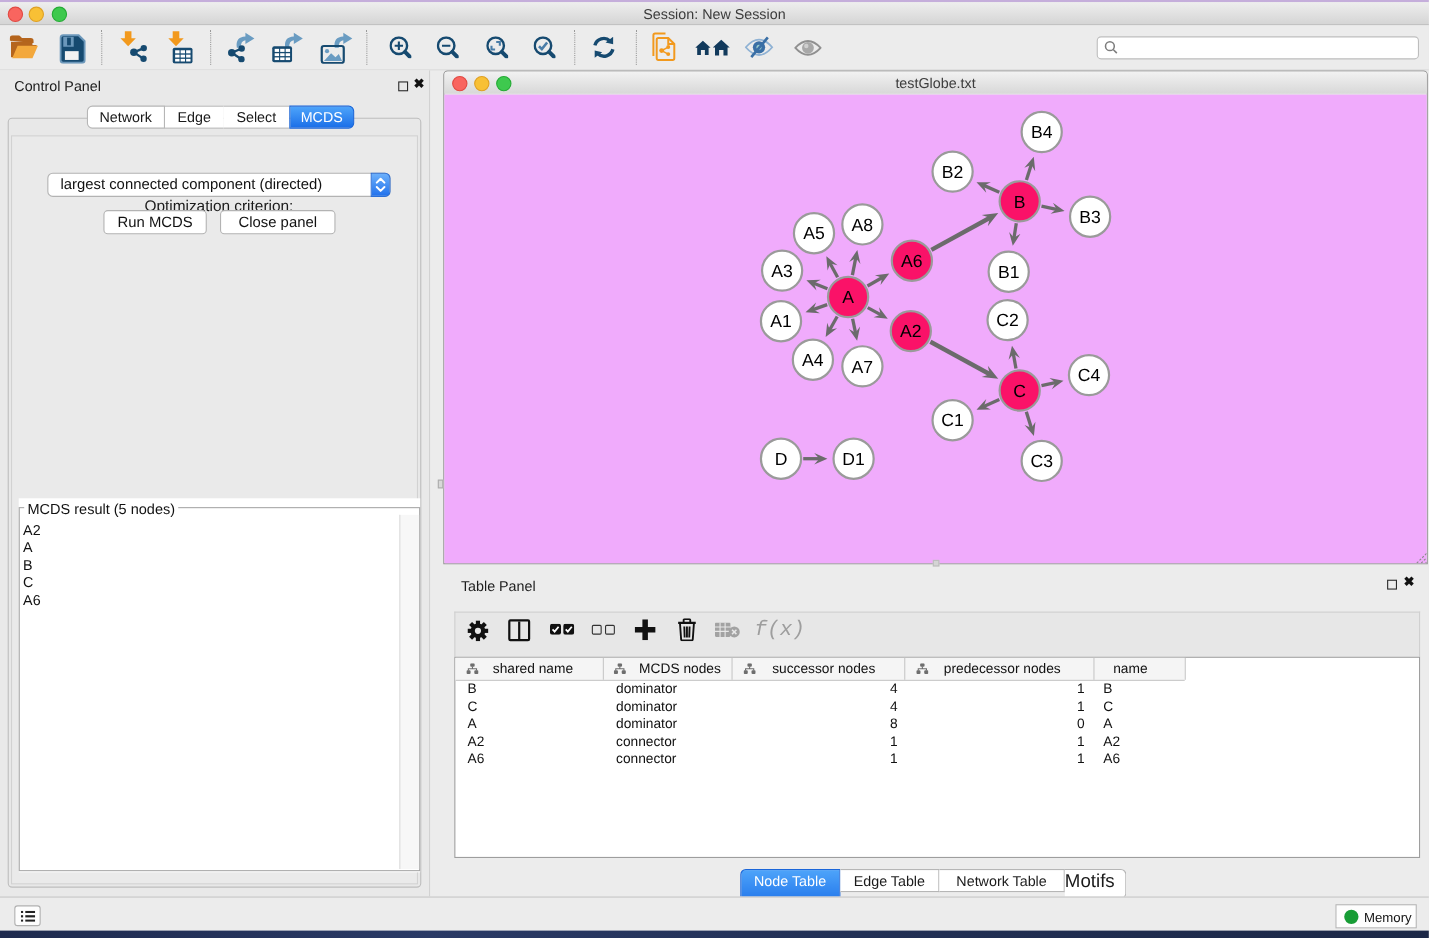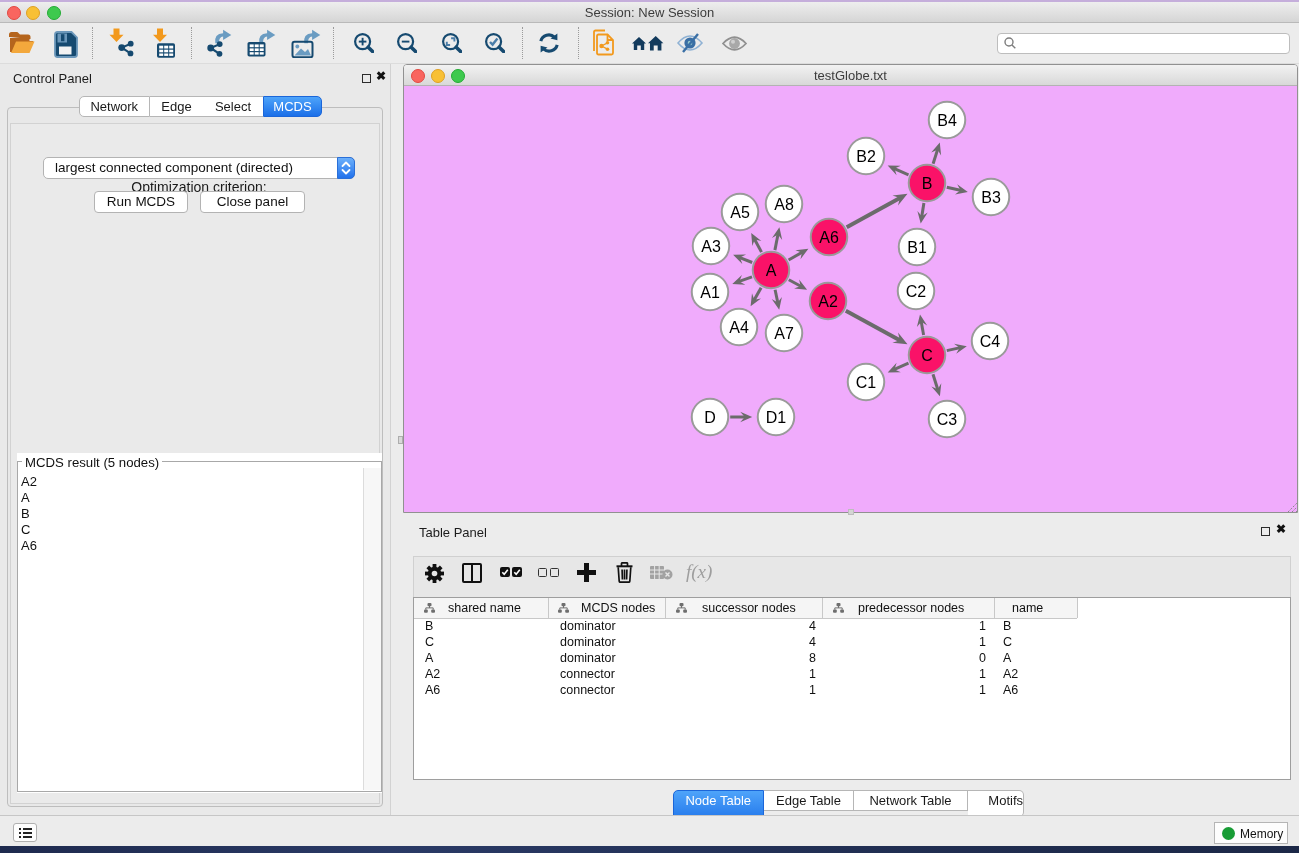--- a/index.html
+++ b/index.html
@@ -376,21 +376,21 @@
     </g>
     <g stroke="#e7e7e7" stroke-width="1">
       <line x1="0" y1="4" x2="14" y2="4"></line>
       <line x1="0" y1="8" x2="14" y2="8"></line>
       <line x1="4.6" y1="0" x2="4.6" y2="13"></line>
       <line x1="9.2" y1="0" x2="9.2" y2="13"></line>
     </g>
     <circle cx="17.5" cy="8.5" r="5" fill="#a2a2a2"></circle>
     <path d="M15.5 6.5 L19.5 10.5 M19.5 6.5 L15.5 10.5" stroke="#e7e7e7" stroke-width="1.4"></path>
   </svg>
-<div class="abs" style="left:686px;top:561px;font-family:Liberation Serif, serif;font-style:italic;font-size:19px;color:#9e9e9e;">f(x)</div>
+<div class="abs" style="left:686px;top:561px;font-family:Liberation Mono, monospace;font-style:italic;font-size:19px;color:#9e9e9e;">f(x)</div>
 <div class="abs" style="left:413px;top:597px;width:878px;height:183px;background:#fff;border:1px solid #9e9e9e;box-sizing:border-box;"></div>
 <div class="abs" style="left:414px;top:598px;width:663px;height:20px;background:#f5f5f5;border-bottom:1px solid #c8c8c8;"></div>
 <div class="abs" style="left:548px;top:598px;width:1px;height:20px;background:#c8c8c8;"></div>
 <div class="abs" style="left:665px;top:598px;width:1px;height:20px;background:#c8c8c8;"></div>
 <div class="abs" style="left:822px;top:598px;width:1px;height:20px;background:#c8c8c8;"></div>
 <div class="abs" style="left:994px;top:598px;width:1px;height:20px;background:#c8c8c8;"></div>
 <div class="abs" style="left:1077px;top:598px;width:1px;height:20px;background:#c8c8c8;"></div>
 <svg class="abs" style="left:424px;top:603px;" width="11" height="10" viewBox="0 0 11 10">
     <g fill="#6e6e6e">
       <rect x="3.5" y="0" width="4" height="3.2" rx="1"></rect>
@@ -457,21 +457,21 @@
 <div class="abs" style="left:886px;top:667px;width:100px;text-align:right;font-size:12.5px;color:#111;">1</div>
 <div class="abs" style="left:1003px;top:667px;font-size:12.5px;color:#111;">A2</div>
 <div class="abs" style="left:425px;top:683px;font-size:12.5px;color:#111;">A6</div>
 <div class="abs" style="left:560px;top:683px;font-size:12.5px;color:#111;">connector</div>
 <div class="abs" style="left:716px;top:683px;width:100px;text-align:right;font-size:12.5px;color:#111;">1</div>
 <div class="abs" style="left:886px;top:683px;width:100px;text-align:right;font-size:12.5px;color:#111;">1</div>
 <div class="abs" style="left:1003px;top:683px;font-size:12.5px;color:#111;">A6</div>
 <div class="abs" style="left:672.5px;top:790px;width:91.5px;height:36px;background:linear-gradient(#4ea4fa,#1b6fe8);color:#fff;border:1px solid #1b66d9;border-radius:5px 0 0 5px;box-sizing:border-box;text-align:center;font-size:13px;line-height:19px;white-space:nowrap;">Node Table</div>
 <div class="abs" style="left:764px;top:790px;width:90px;height:21px;background:#fff;color:#1a1a1a;border:1px solid #b6b6b6;border-left:none;box-sizing:border-box;text-align:center;font-size:13px;line-height:19px;white-space:nowrap;">Edge Table</div>
 <div class="abs" style="left:854px;top:790px;width:114px;height:21px;background:#fff;color:#1a1a1a;border:1px solid #b6b6b6;border-left:none;box-sizing:border-box;text-align:center;font-size:13px;line-height:19px;white-space:nowrap;">Network Table</div>
-<div class="abs" style="left:968px;top:790px;width:56px;height:27px;background:#fff;color:#1a1a1a;border:1px solid #b6b6b6;border-left:none;border-radius:0 5px 5px 0;box-sizing:border-box;text-align:right;font-size:13px;line-height:19px;white-space:nowrap;">Motifs</div>
+<div class="abs" style="left:968px;top:790px;width:56px;height:27px;background:#fff;color:#1a1a1a;border:1px solid #b6b6b6;border-left:none;border-radius:0 5px 5px 0;box-sizing:border-box;text-align:left;font-size:17px;line-height:19px;white-space:nowrap;">Motifs</div>
 
 <div class="abs" style="left:0;top:815px;width:1299px;height:31px;background:#ececec;border-top:1px solid #c6c6c6;box-sizing:border-box;"></div>
 <div class="abs" style="left:13px;top:823px;width:24px;height:19px;background:#fdfdfd;border:1px solid #b0b0b0;border-radius:3px;box-sizing:border-box;"></div>
 <svg class="abs" style="left:19px;top:828px;" width="13" height="10" viewBox="0 0 13 10">
     <g fill="#222">
       <rect x="0" y="0" width="2" height="2"></rect>
       <rect x="0" y="4" width="2" height="2"></rect>
       <rect x="0" y="8" width="2" height="2"></rect>
       <rect x="4" y="0" width="9" height="2"></rect>
       <rect x="4" y="4" width="9" height="2"></rect>

